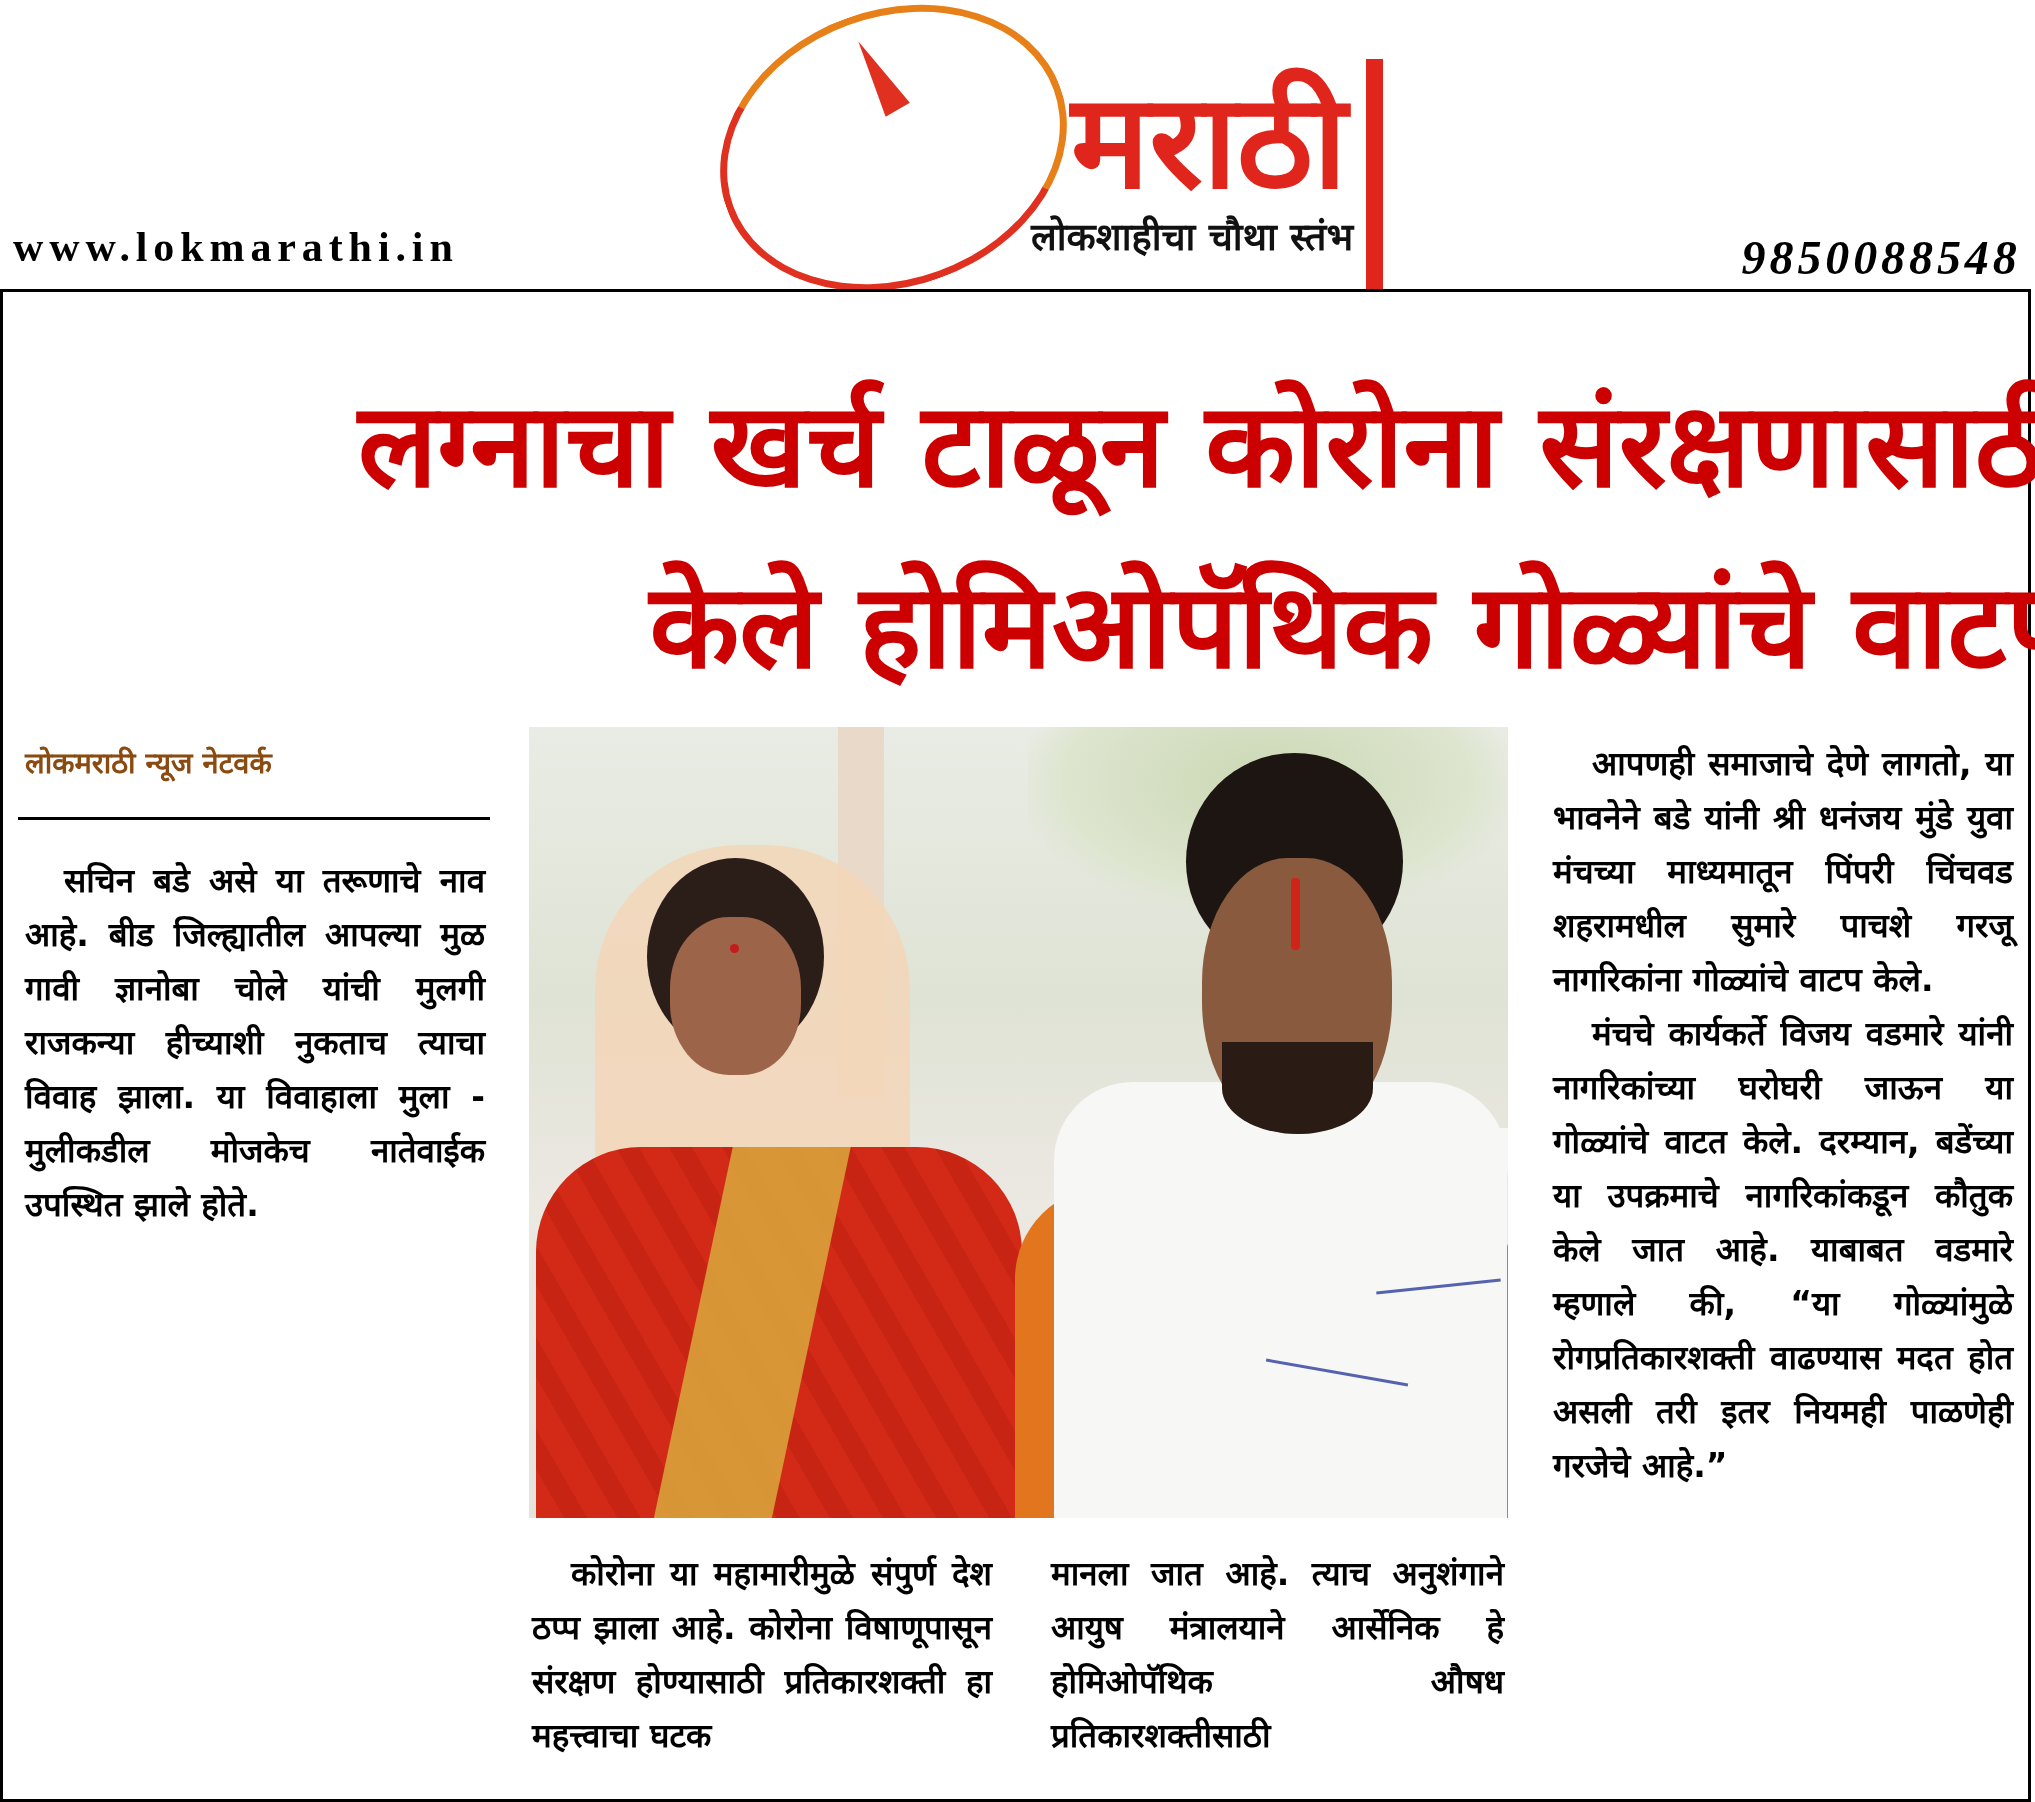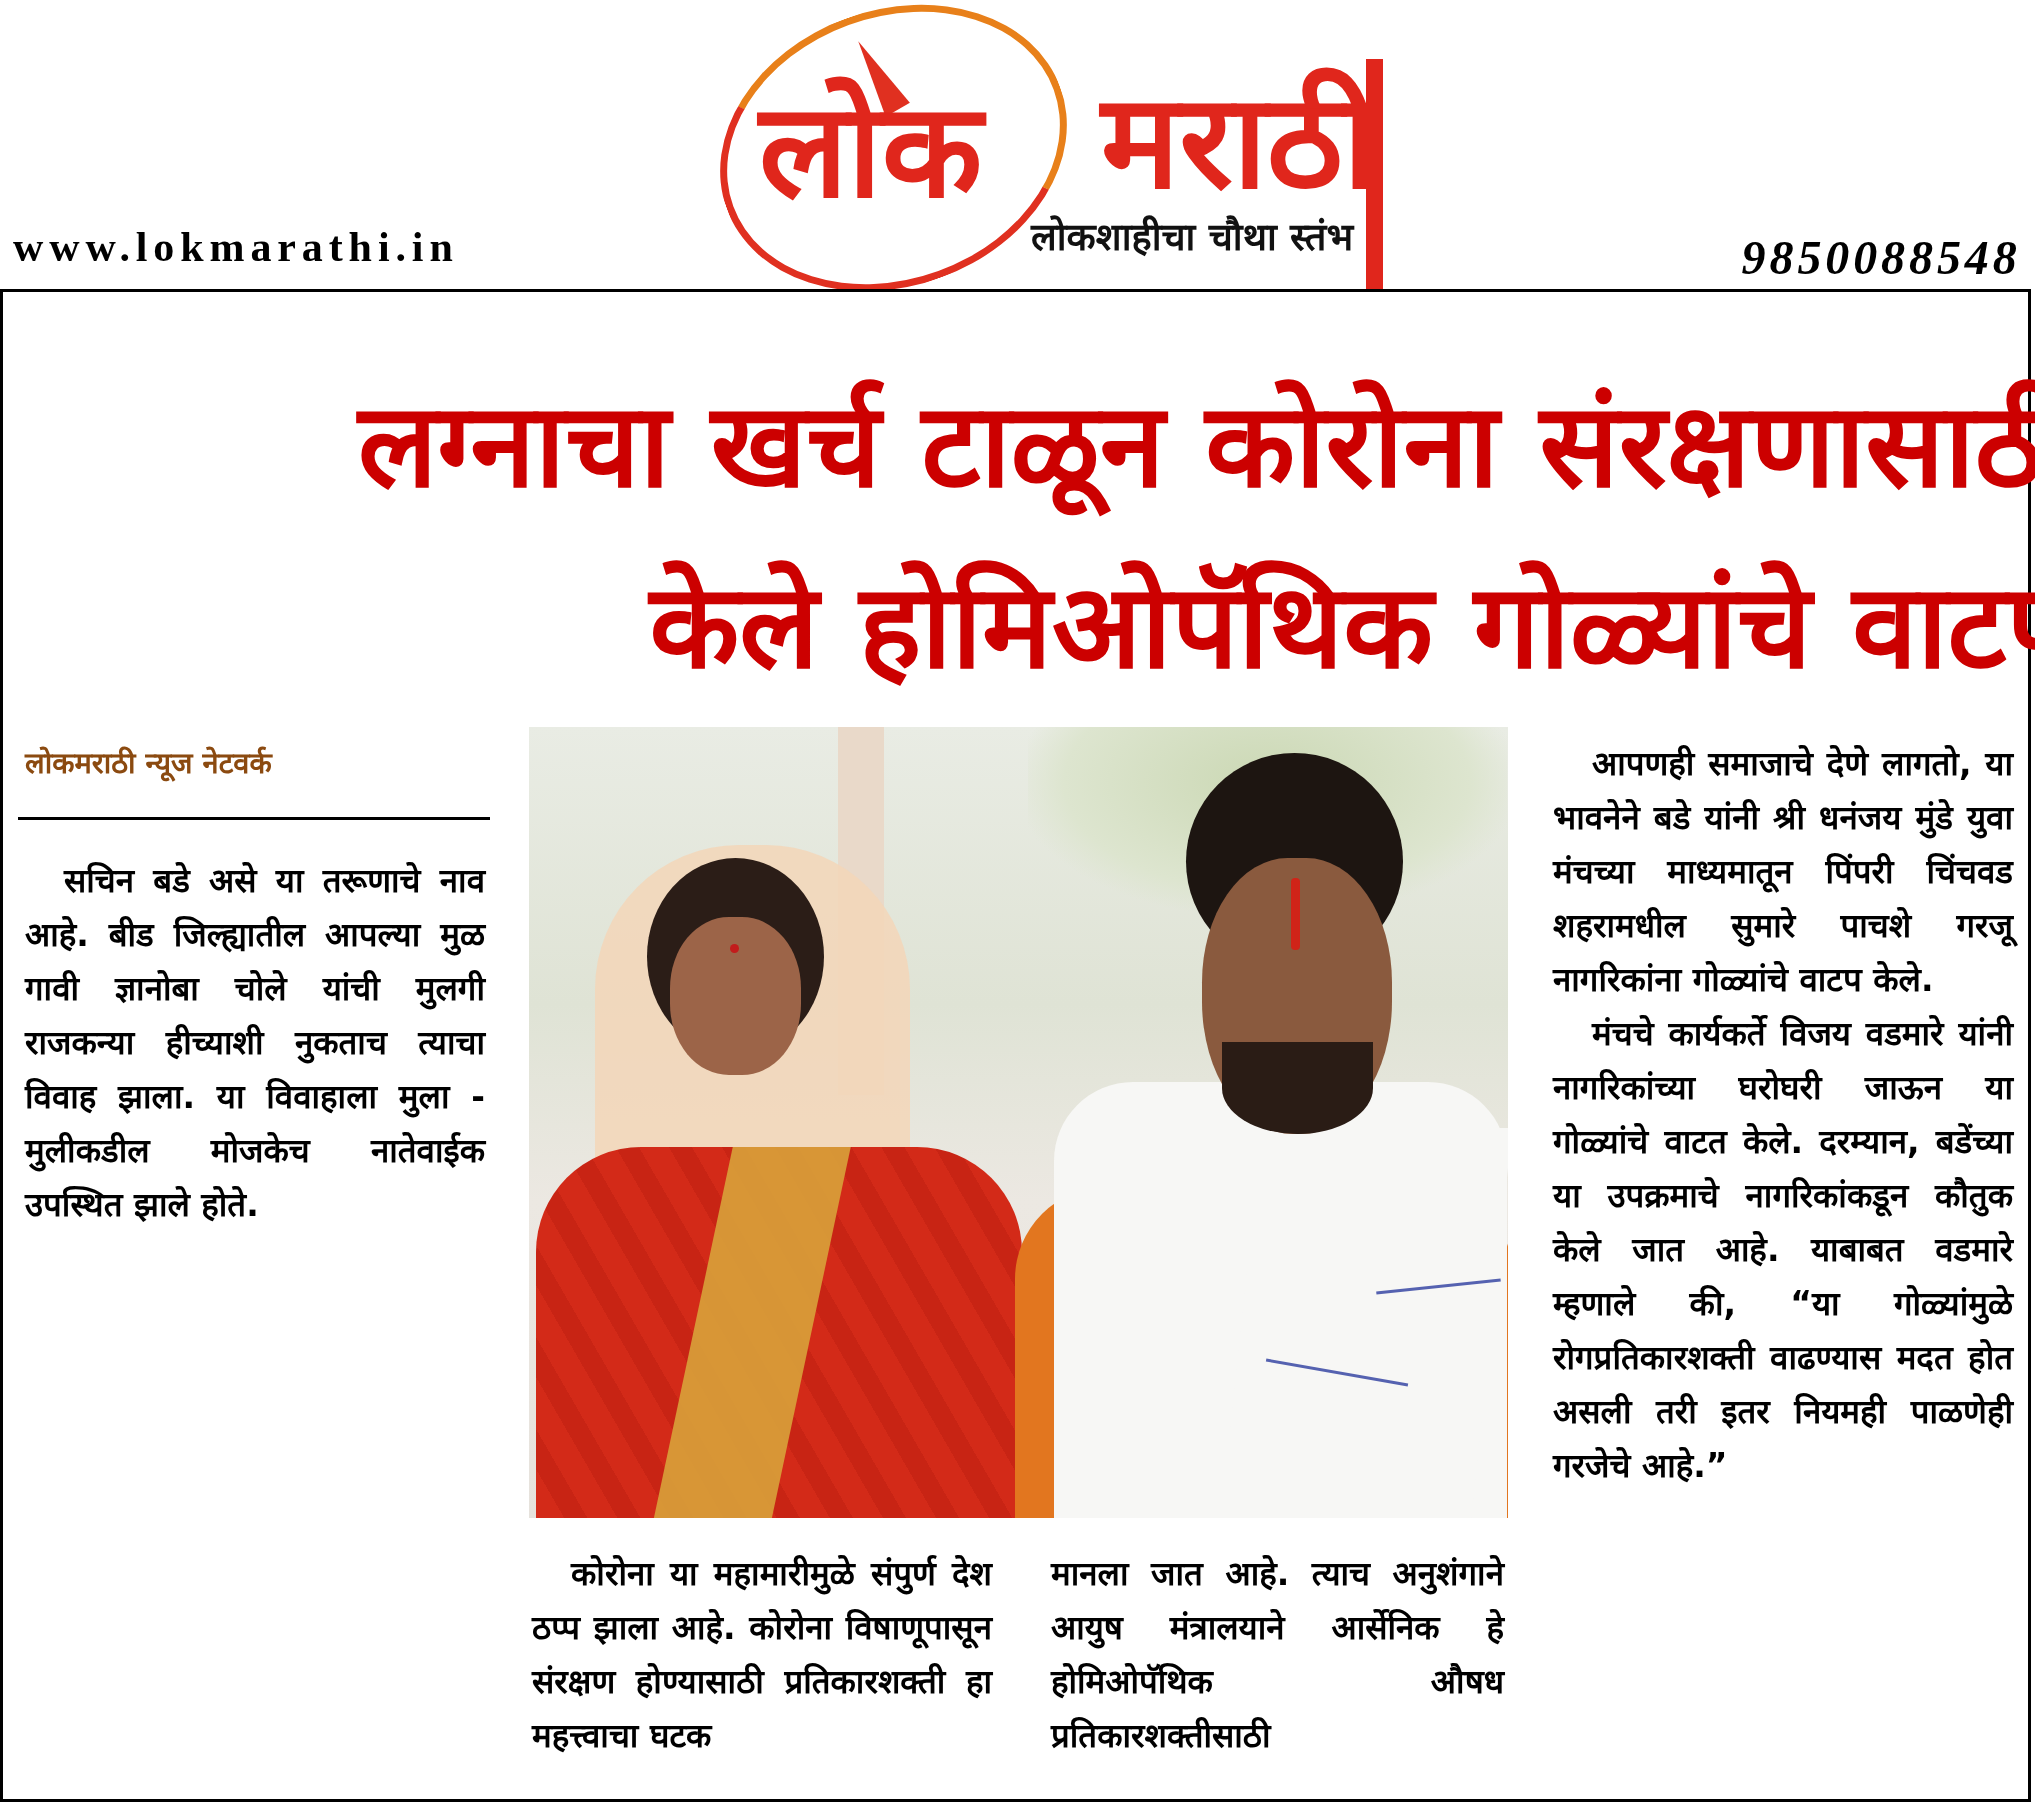--- a/index.html
+++ b/index.html
@@ -12,21 +12,21 @@
               font-size:42px; letter-spacing:5.9px; }
   #phone { right:14.4px; top:230px; font-family:"Liberation Serif", serif; font-weight:bold;
            font-size:48px; letter-spacing:3.9px;font-style:italic; }
   #logo { left:703px; top:0; width:716px; height:292px; }
   #logo-ring { left:13px; top:9.9px; width:355px; height:276px; border-radius:50%;
                border:7.9px solid transparent; border-top-color:#e8801a; border-right-color:#e8801a;
                border-left-color:#e03020; border-bottom-color:#e03020; transform:rotate(-20deg); box-sizing:border-box; }
   #logo-quill { left:161px; top:36px; width:0; height:0; border-left:14.4px solid transparent;
                 border-right:14.4px solid transparent; border-bottom:79px solid #e03020; transform:rotate(-30deg); }
   #logo-lok { left:56px; top:85px; font-size:131px; font-weight:bold; color:#e0261c; line-height:1; }
-  #logo-marathi { left:368px; top:76px; font-size:131px; font-weight:bold; color:#e0261c; line-height:1;margin-left:30px; }
+  #logo-marathi { left:368px; top:76px; font-size:131px; font-weight:bold; color:#e0261c; line-height:1; }
   #logo-stem { left:663px; top:59px; width:17px; height:230px; background:#e0261c; }
   #logo-tagline { left:328px; top:209px; font-size:38px; font-weight:bold; color:#111; }
 
   
   #frame { left:0; top:289px; width:2031px; height:1513px; border:3.3px solid #000; box-sizing:border-box; }
 
   
   .headline { left:0; width:2031px; text-align:right; color:#cc0000; font-weight:bold;
               font-size:117px; line-height:1; white-space:nowrap;padding-left:42px; }
   #headline-1 { top:387px; }
@@ -69,21 +69,20 @@
 </style>
 </head>
 <body>
 
 <div id="site-url" class="abs">www.lokmarathi.in</div>
 <div id="phone" class="abs">9850088548</div>
 
 <div id="logo" class="abs">
   <div id="logo-ring" class="abs"></div>
   <div id="logo-quill" class="abs"></div>
-  <div id="logo-lok" class="abs">लोक</div>
   <div id="logo-marathi" class="abs">मराठी</div>
   <div id="logo-stem" class="abs"></div>
   <div id="logo-tagline" class="abs">लोकशाहीचा चौथा स्तंभ</div>
 </div>
 
 <div id="frame" class="abs"></div>
 
 <div id="headline-1" class="abs headline">लग्नाचा खर्च टाळून कोरोना संरक्षणासाठी</div>
 <div id="headline-2" class="abs headline">केले होमिओपॅथिक गोळ्यांचे वाटप</div>
 

